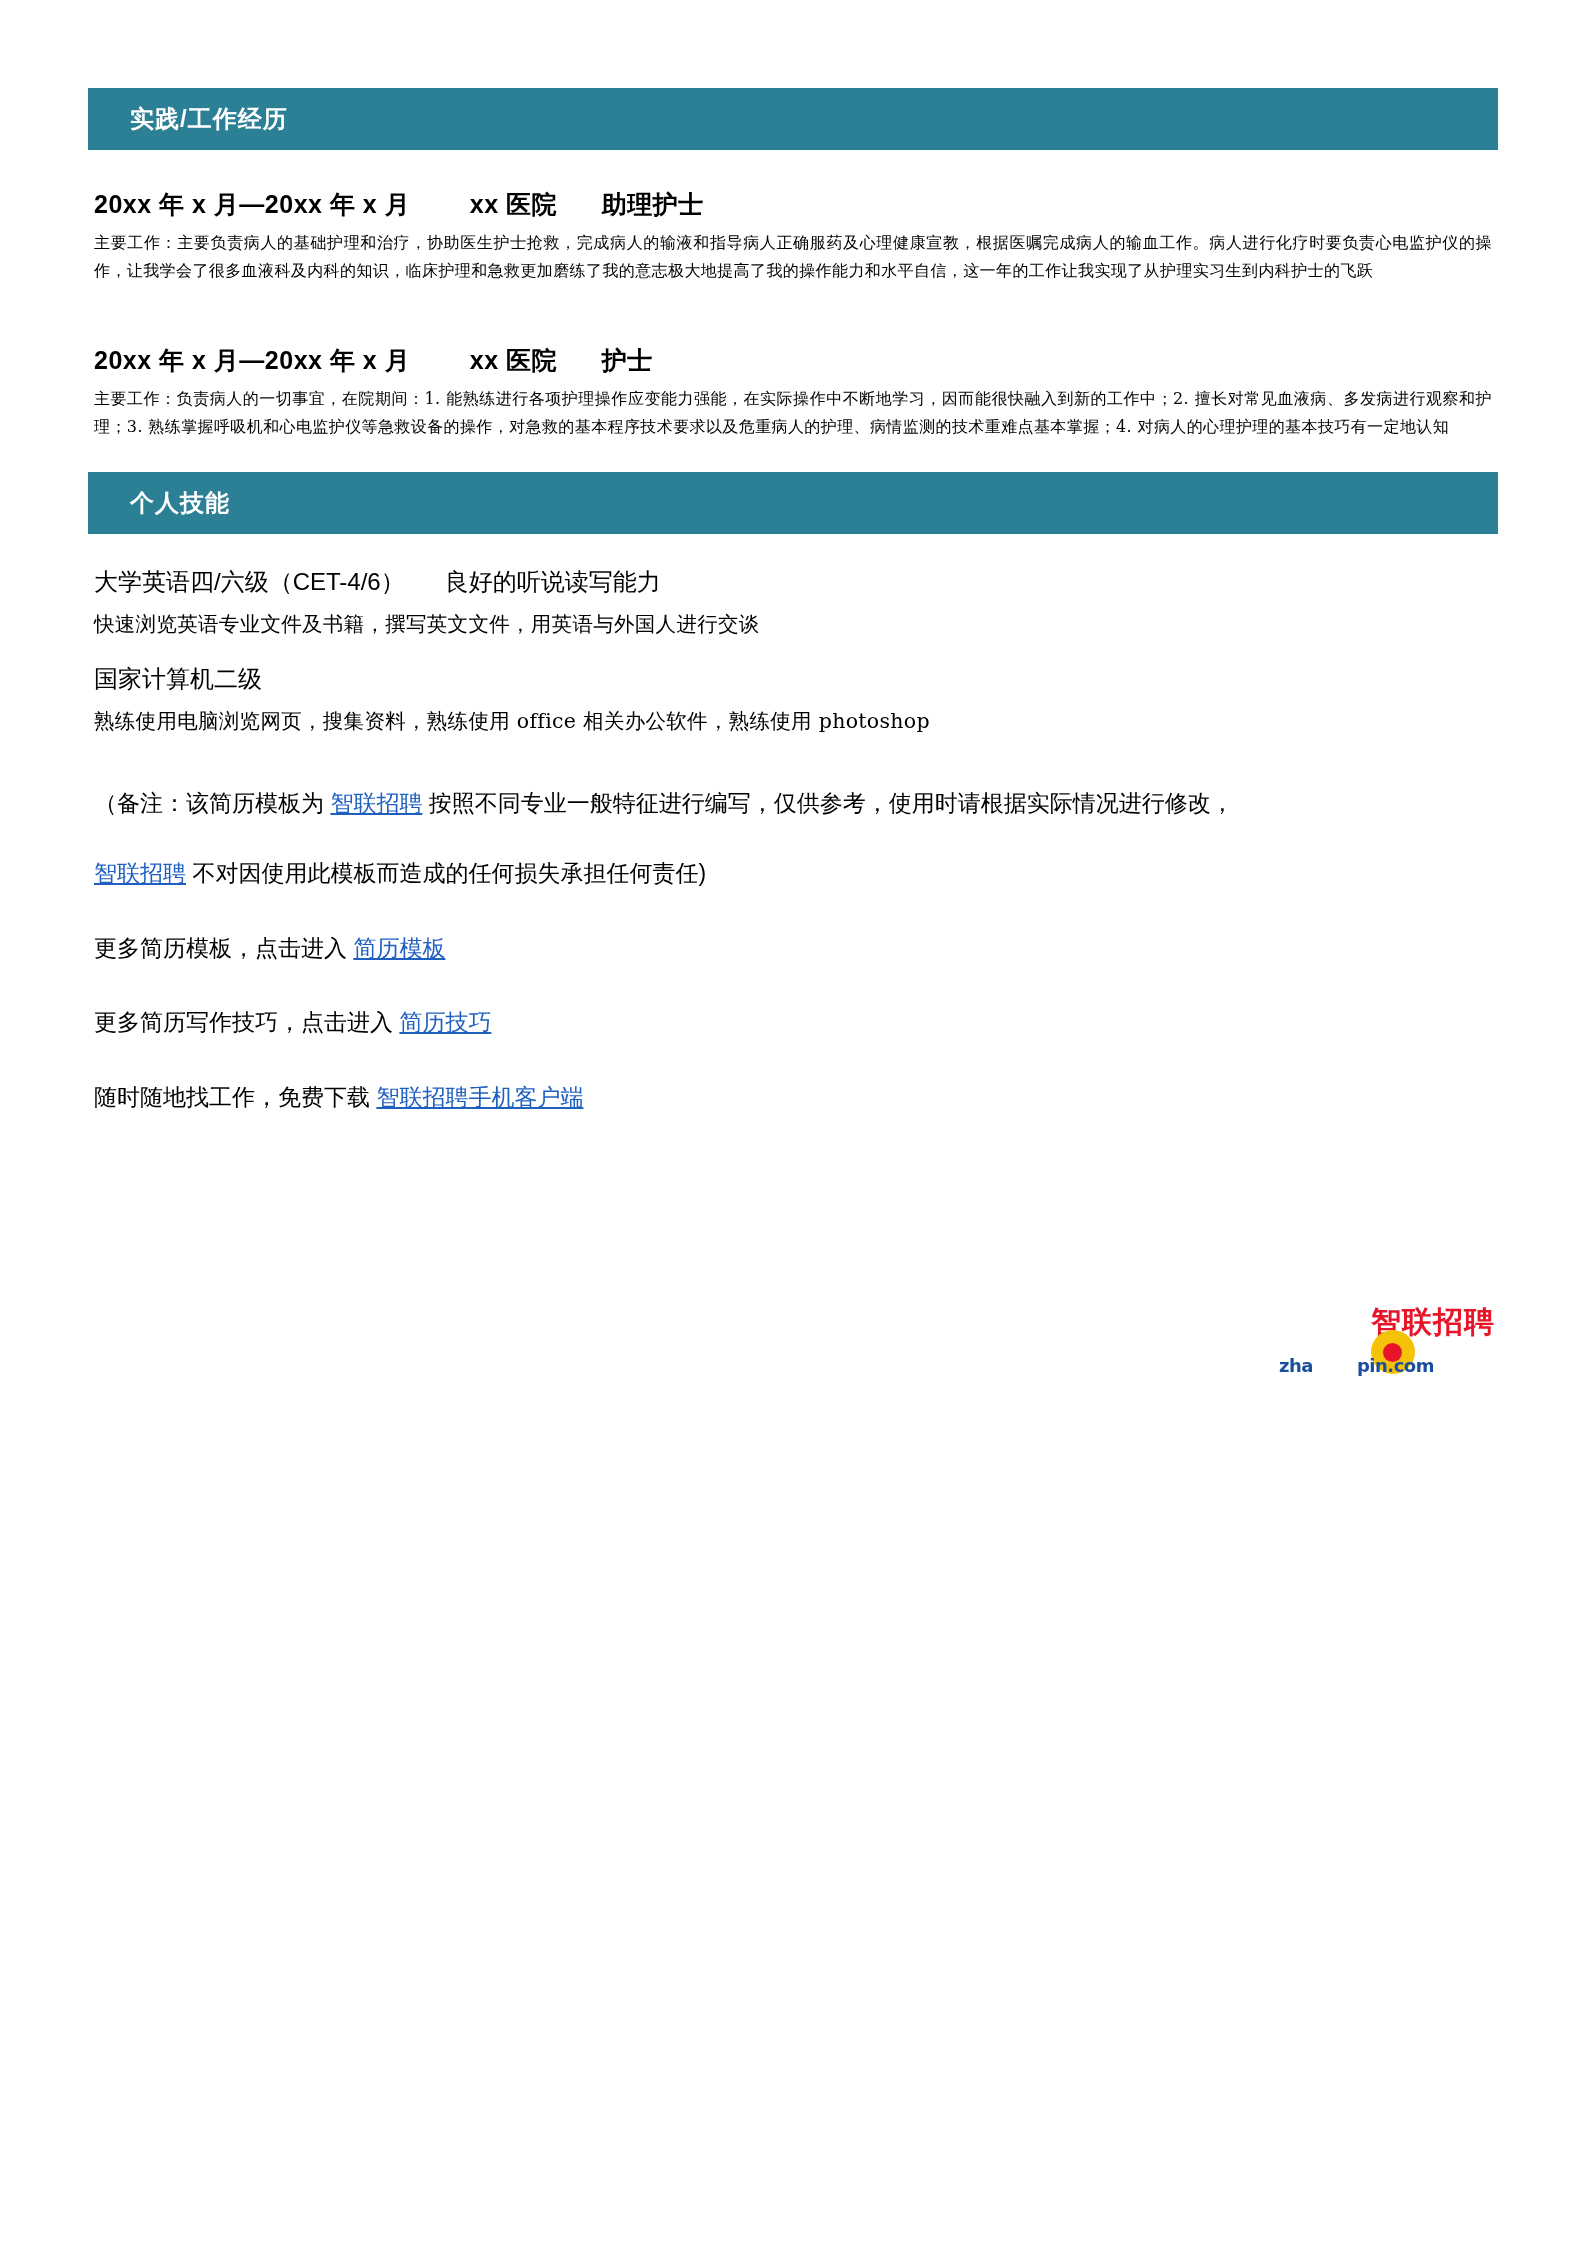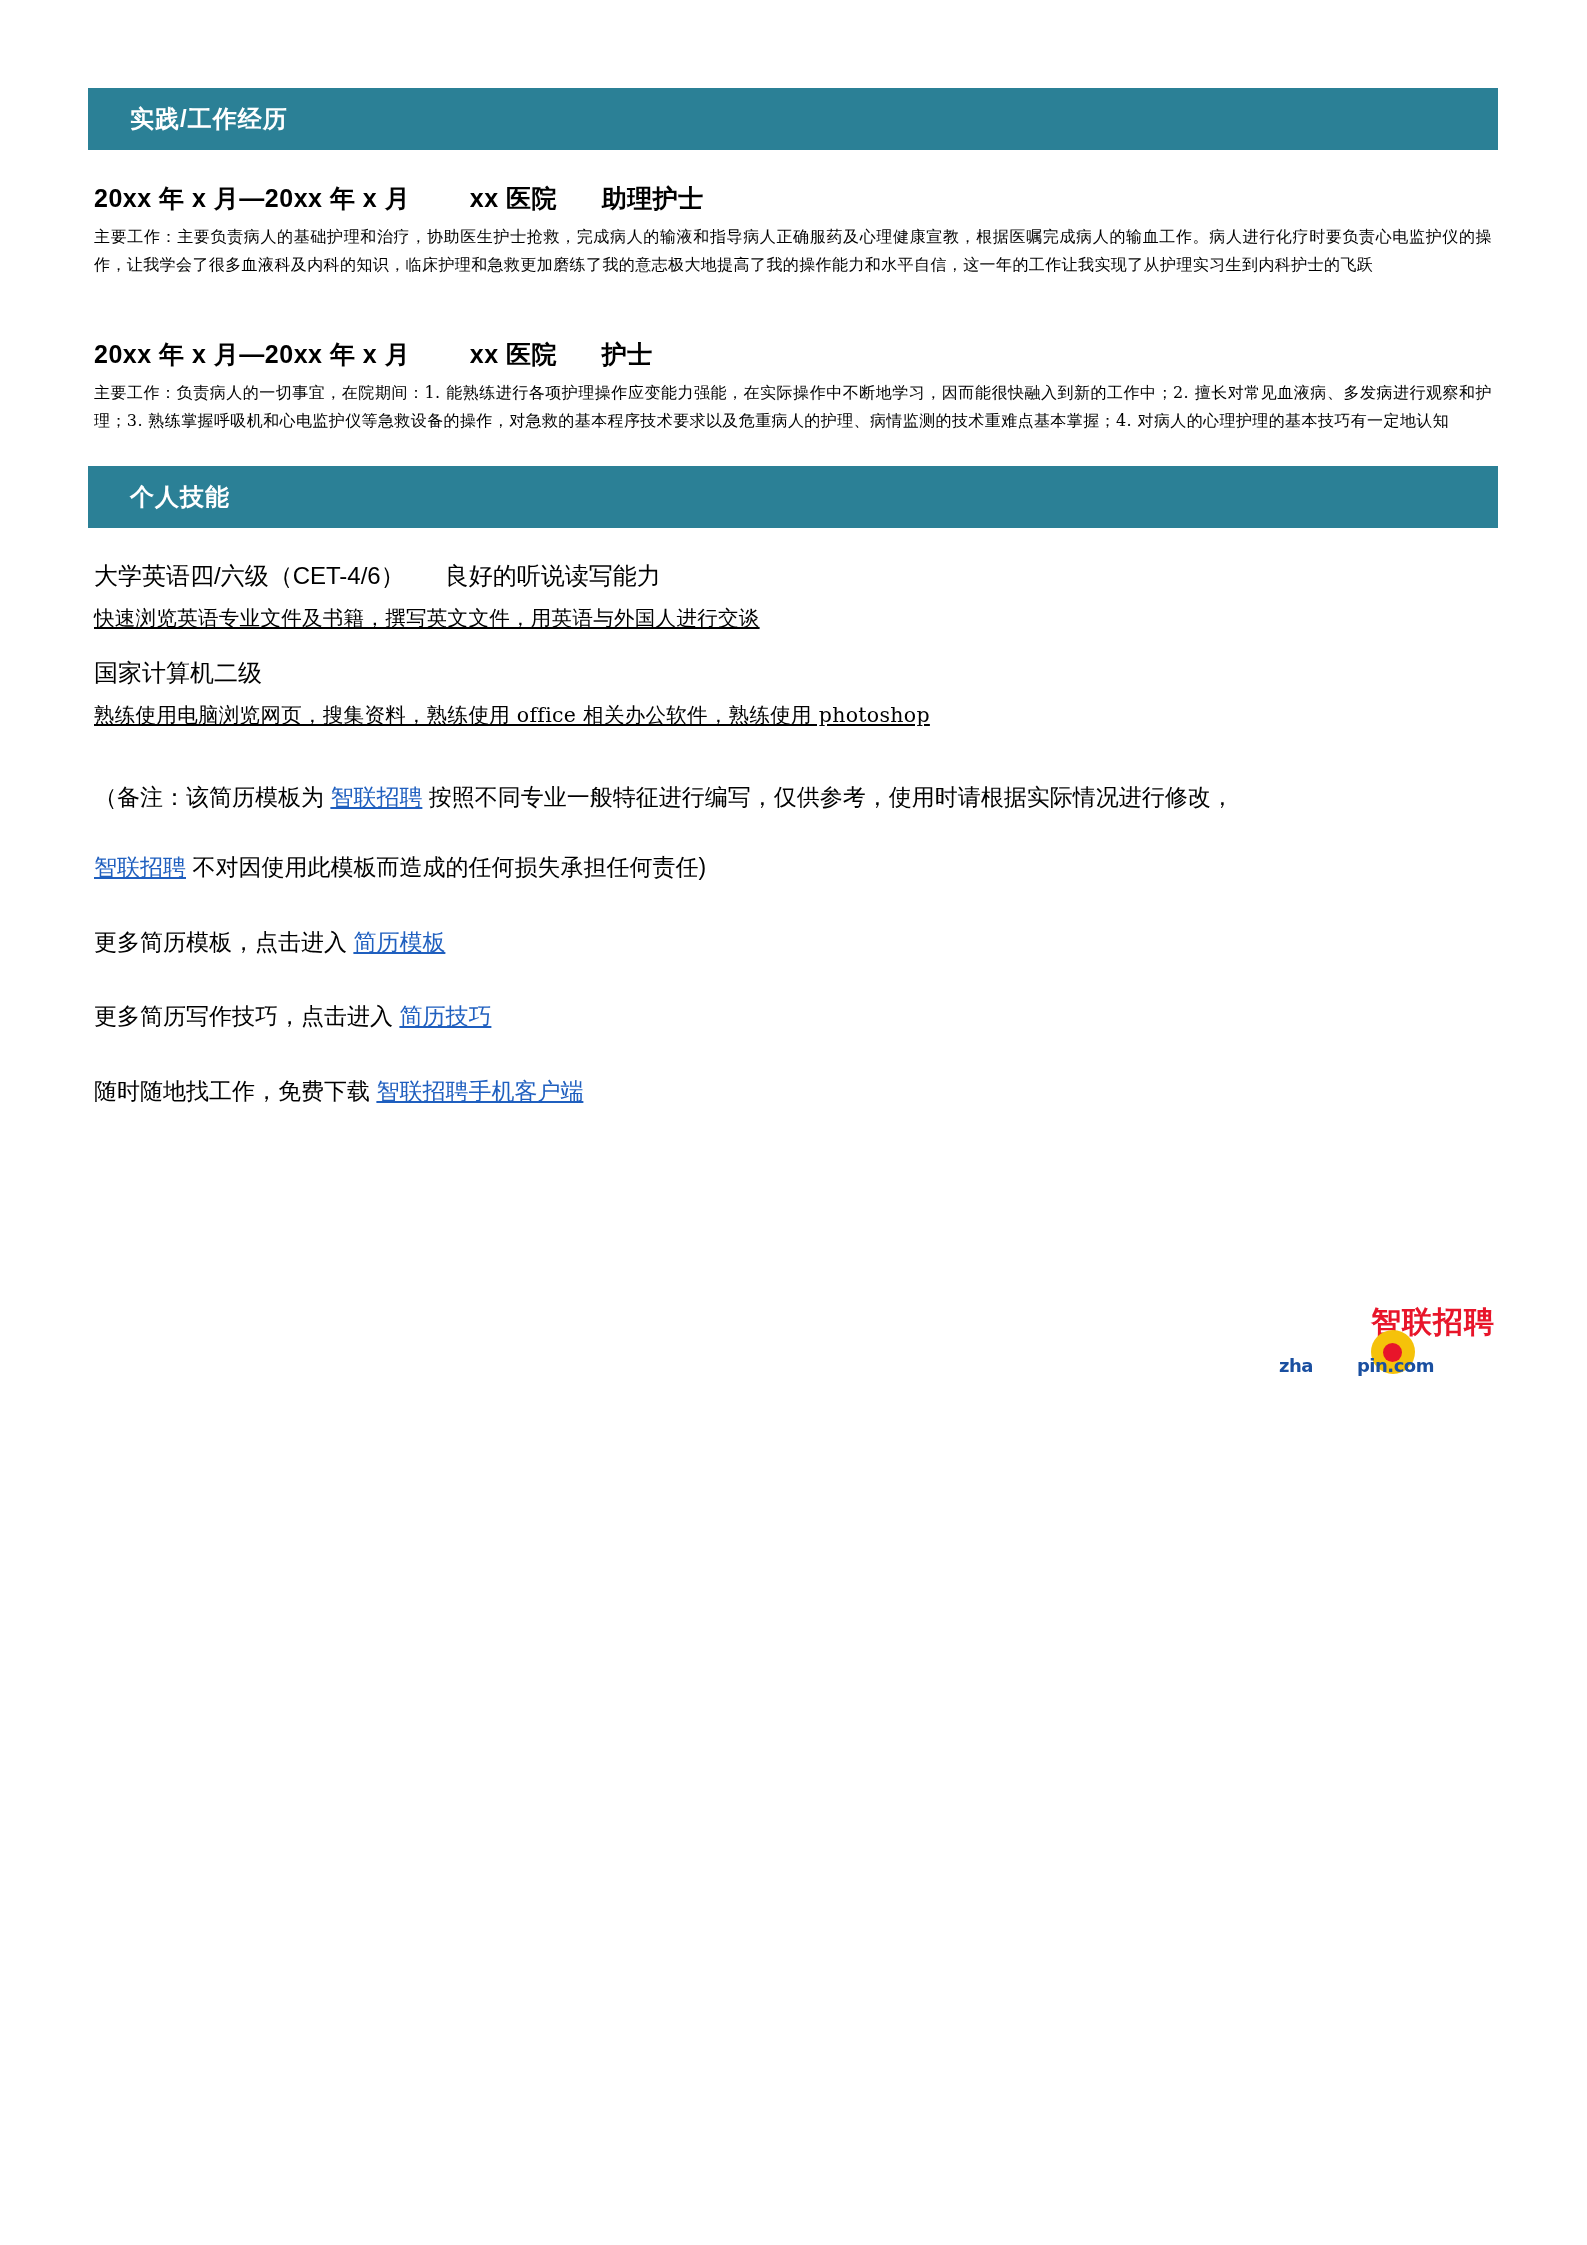--- a/index.html
+++ b/index.html
@@ -59,38 +59,37 @@
     font-family: "DejaVu Serif", "Liberation Serif", serif;
     font-size: 16px;
     line-height: 1.72;
     text-align: justify;
     text-justify: inter-ideograph;
     letter-spacing: 0.4px;
     margin: 0 0 6px 0;
   }
 
   .block-exp { padding: 0 6px 26px 6px; }
-  .block-exp.first { padding-top: 4px; }
+  .block-exp.first { padding-top: 10px; }
 
   
   .skills { padding: 18px 6px 4px 6px; }
   .skill-title {
     font-size: 24px;
     margin-top: 22px;
     margin-bottom: 10px;
     white-space: pre;
   }
   .skill-title.first { margin-top: 14px; }
   .skill-desc {
     font-family: "DejaVu Serif", "Liberation Serif", serif;
     font-size: 20.5px;
     line-height: 1.6;
     margin: 0 0 4px 0;
     letter-spacing: 0.3px;
-    text-decoration: underline;
   }
 
   
   .note-block { margin-top: 40px; padding: 0 6px; }
   .note-line {
     font-size: 23px;
     line-height: 1.5;
     margin-bottom: 36px;
   }
   .note-line.tight { margin-bottom: 40px; }

